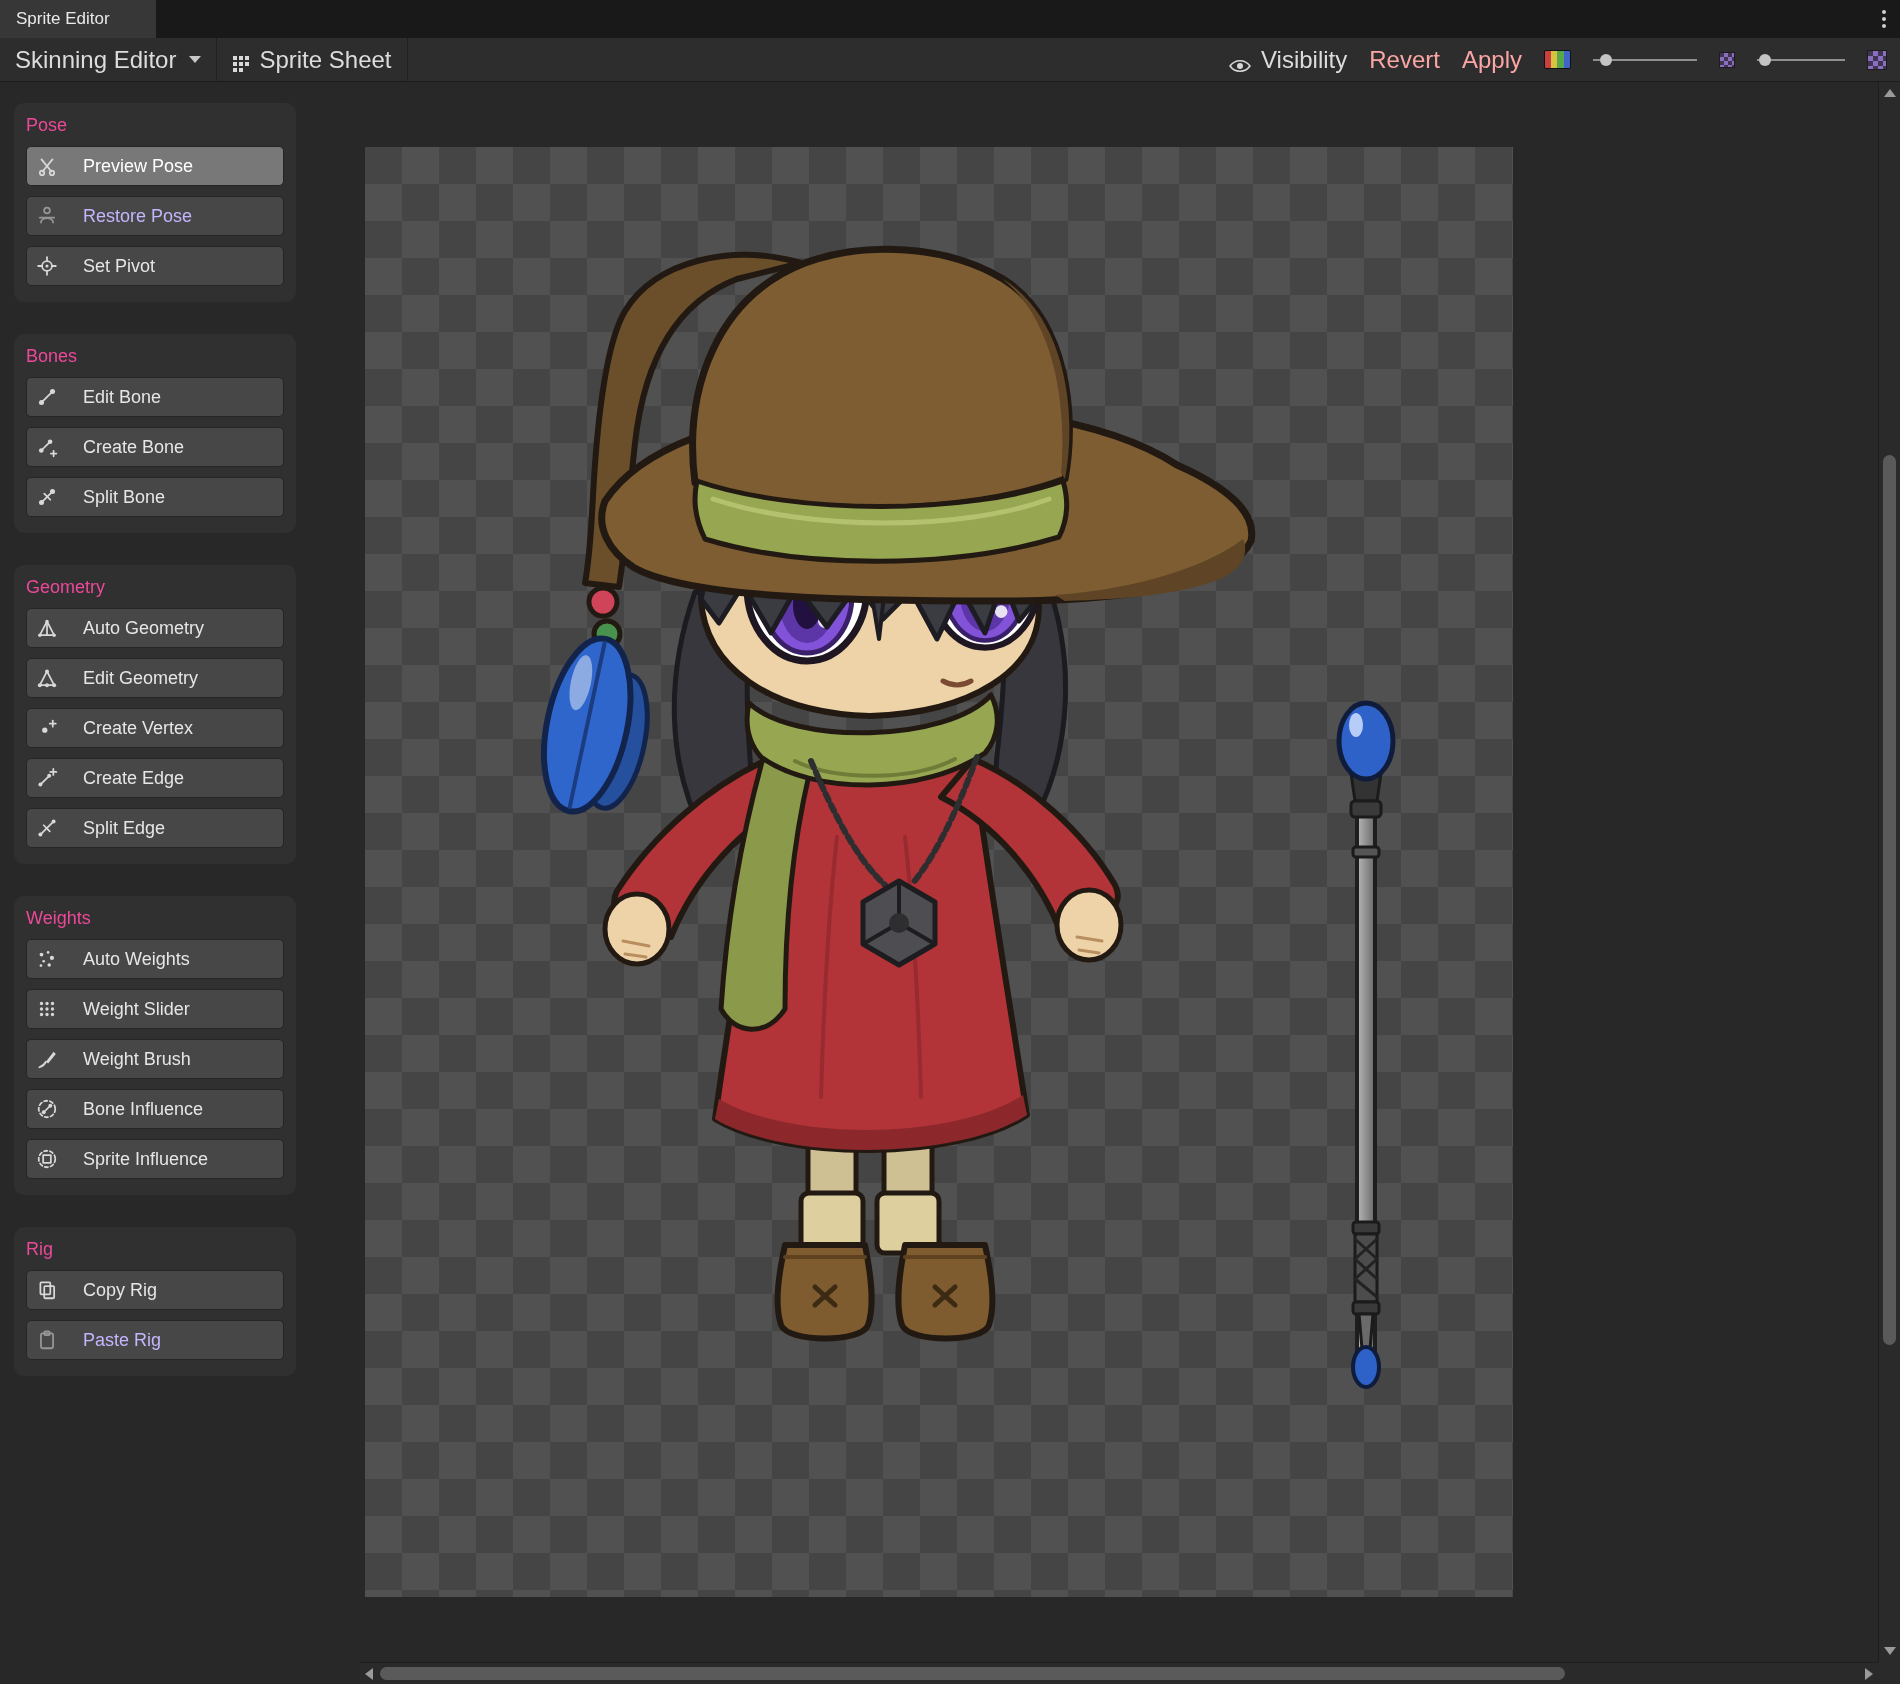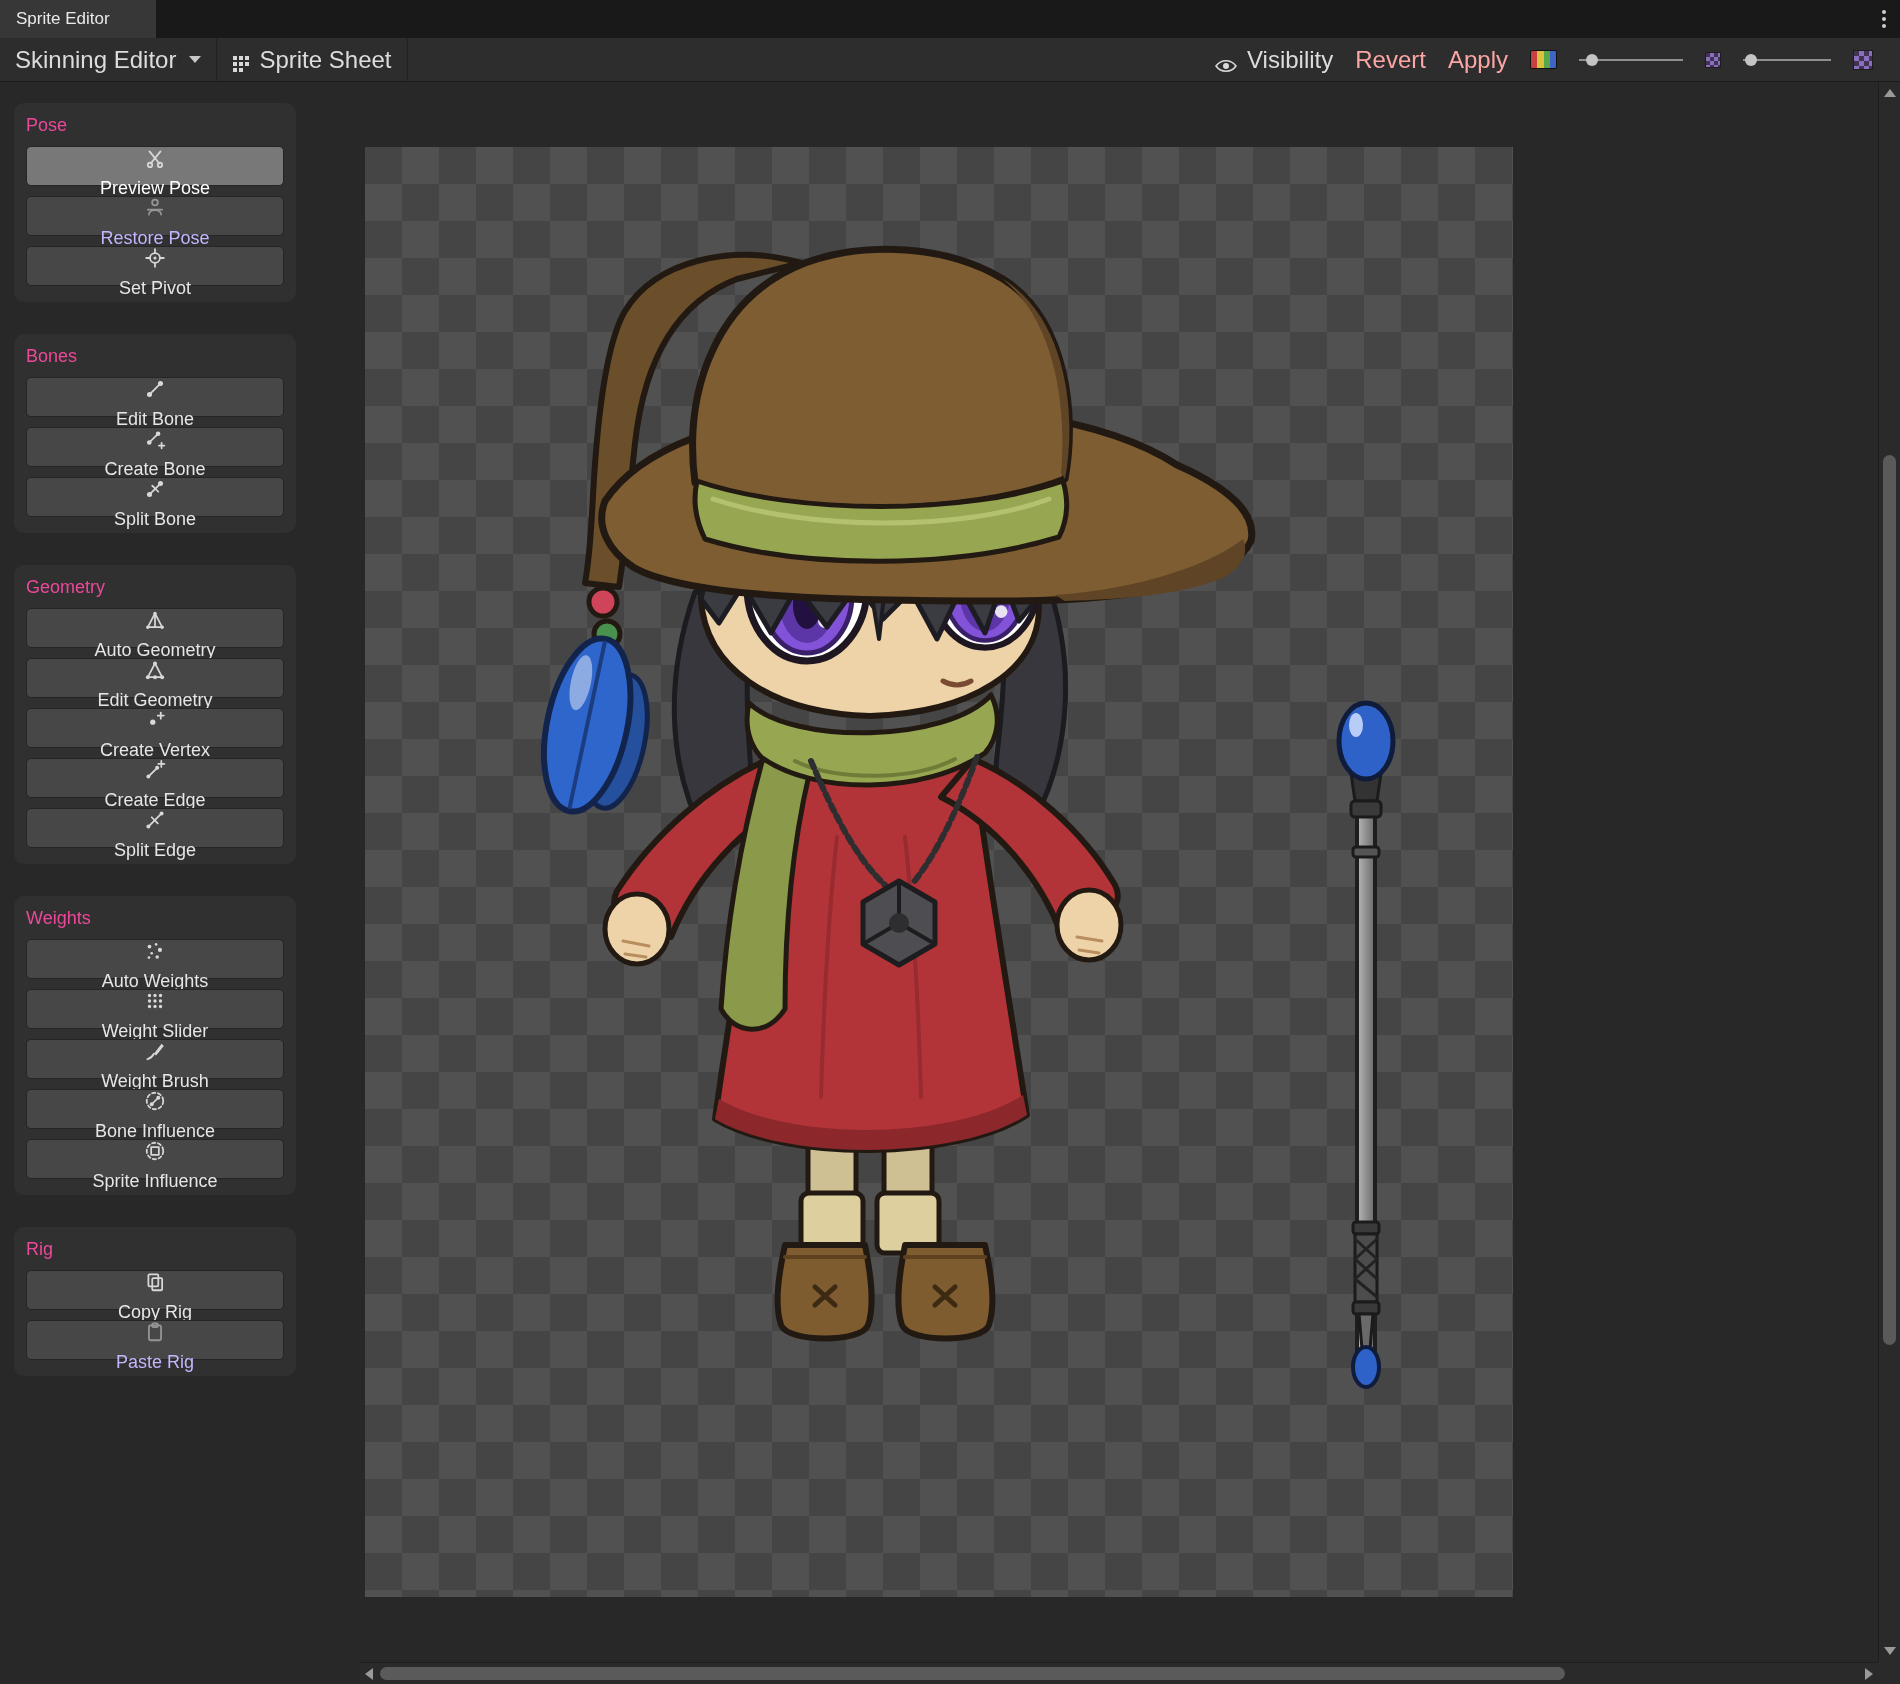--- a/index.html
+++ b/index.html
@@ -15,39 +15,39 @@
   .kebab i{width:4px;height:4px;border-radius:50%;background:#cfcfcf;}
 
   
   .toolbar{position:absolute;top:38px;left:0;right:0;height:44px;background:#2d2d2d;
            border-bottom:1px solid #1b1b1b;display:flex;align-items:center;
            font-size:24px;color:#dcdcdc;}
   .tbtn{display:flex;align-items:center;gap:9px;padding:0 15px;height:100%;}
   .sep{width:1px;height:44px;background:#212121;}
   .caret{width:0;height:0;border-left:6px solid transparent;border-right:6px solid transparent;
          border-top:7px solid #c8c8c8;margin-left:4px;}
-  .tright{margin-left:auto;display:flex;align-items:center;gap:22px;padding-right:27px;}
+  .tright{margin-left:auto;display:flex;align-items:center;gap:22px;padding-right:13px;}
   .dis{color:#fca5a5;}
   .swatch{width:27px;height:19px;border:1px solid #111;border-radius:2px;
           background:linear-gradient(90deg,#c94040 0 25%,#d8c23e 25% 50%,#58a84a 50% 75%,#4064c8 75%);}
   .slider{position:relative;height:20px;}
   .slider .track{position:absolute;top:9px;left:0;right:0;height:2px;background:#8f8f8f;}
   .slider .knob{position:absolute;top:4px;width:12px;height:12px;border-radius:50%;background:#c4c4c4;cursor:pointer;}
   .s1{width:104px;} .s2{width:88px;}
   .pchk{width:16px;height:16px;border:1px solid #1d1d1d;
         background:conic-gradient(#8a6fc0 25%,#3f3552 0 50%,#8a6fc0 0 75%,#3f3552 0) 0 0/8px 8px;}
   .pchk.big{width:20px;height:20px;background-size:10px 10px;}
 
   
   .sidebar{position:absolute;left:14px;top:103px;width:282px;display:flex;flex-direction:column;gap:32px;}
   .section{background:#303030;border-radius:10px;padding:12px 12px 16px;}
   .section h3{margin:0 0 10px;font-size:18px;font-weight:400;color:#ec4899;}
   .btns{display:flex;flex-direction:column;gap:10px;}
-  .btn{height:40px;display:flex;align-items:center;gap:9px;padding:0 9px;background:#474747;
-       border:1px solid #252525;border-radius:5px;color:#e6e6e6;font-size:18px;cursor:pointer;flex-direction:column;}
+  .btn{height:40px;display:flex;align-items:center;gap:25px;padding:0 9px;background:#474747;
+       border:1px solid #252525;border-radius:5px;color:#e6e6e6;font-size:18px;cursor:pointer;}
   .btn .ic{width:22px;height:22px;flex:none;}
   .btn.active{background:#787878;color:#ffffff;}
   .btn.disabled{color:#c4b5fd;cursor:default;}
   .btn.disabled .ic{opacity:.55;}
   .ic svg{width:100%;height:100%;}
   .ic path,.ic line,.ic circle,.ic rect,.ic polygon{stroke:#d8d8d8;fill:none;stroke-width:1.6;stroke-linecap:round;stroke-linejoin:round;}
   .ic .fil{fill:#d8d8d8;stroke:none;}
 
   
   .canvas{position:absolute;left:365px;top:147px;width:1148px;height:1450px;

